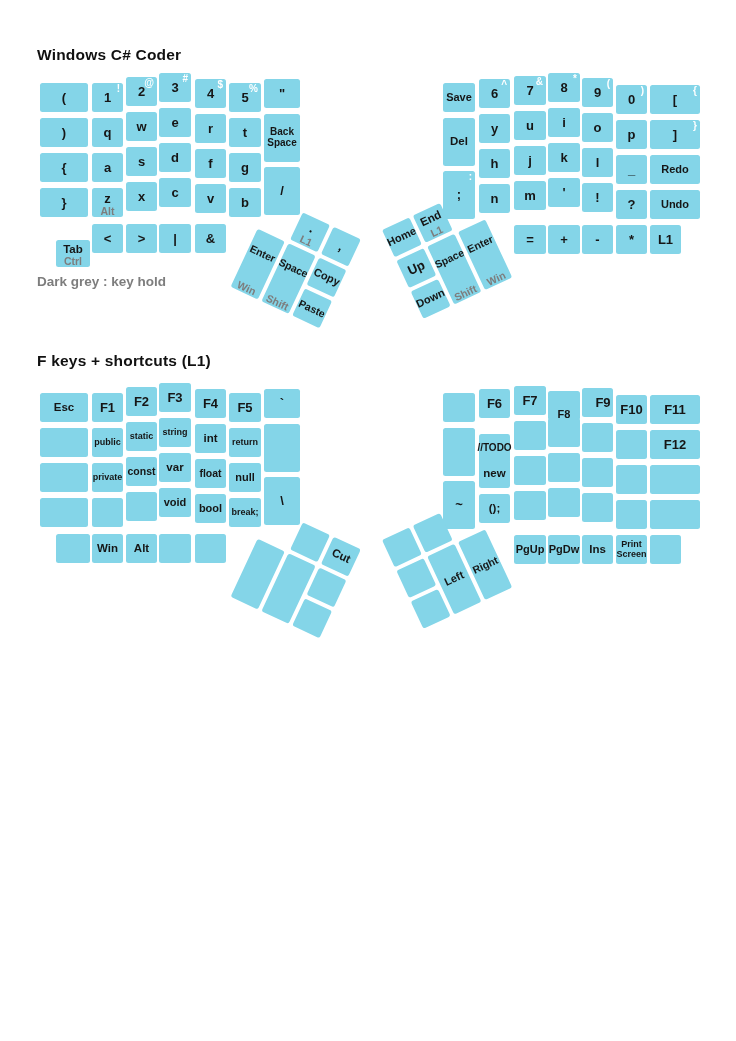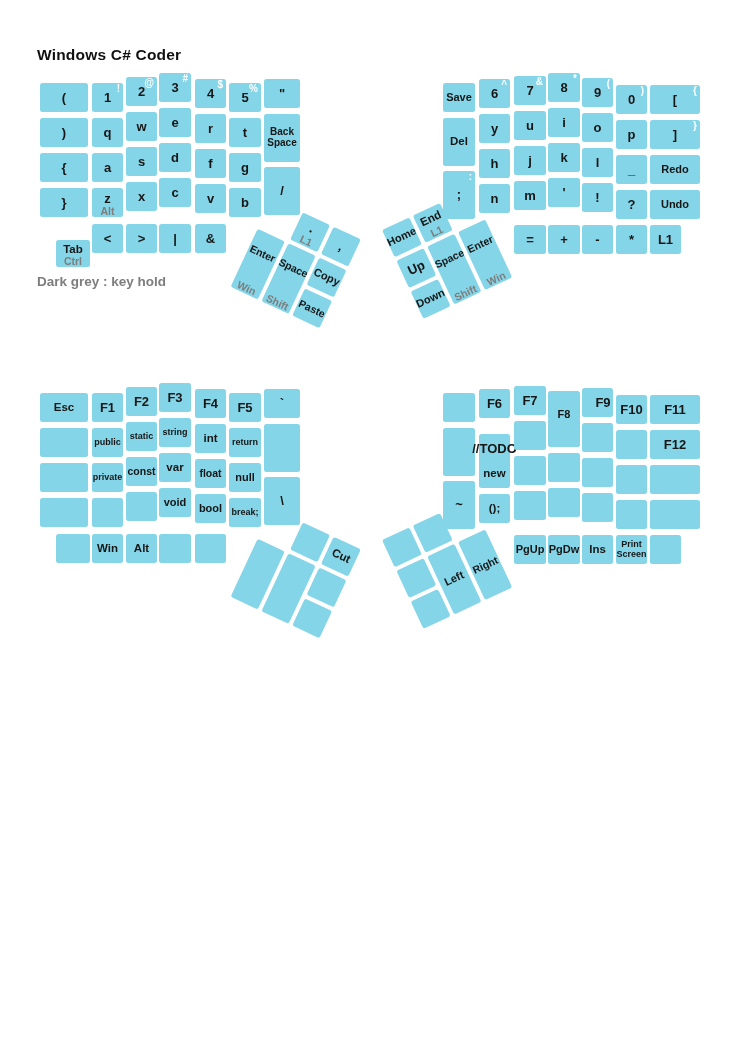--- a/index.html
+++ b/index.html
@@ -18,20 +18,21 @@
   .key.short-hold .main{transform:translateY(-4px);}
   .key.tall-hold .main{transform:translateY(-12px);}
   .thumb{position:absolute;left:0;top:0;transform-origin:0 0;}
 </style>
 </head>
 <body>
 
 <div id="canvas">
   <div class="title" style="left:37px;top:46px;">Windows C# Coder</div>
   <div class="legend" style="left:37px;top:274px;">Dark grey : key hold</div>
+  <div class="title" style="left:37px;top:352px;">F keys + shortcuts (L1)</div>
   <div class="layer" id="layer-0">
       <div class="key" style="left: 40px; top: 83px; width: 48px; height: 29px; font-size: 13px;">
         <span class="main">(</span>
       </div>
       <div class="key" style="left: 40px; top: 118px; width: 48px; height: 29px; font-size: 13px;">
         <span class="main">)</span>
       </div>
       <div class="key" style="left: 40px; top: 153px; width: 48px; height: 29px; font-size: 13px;">
         <span class="main">{</span>
       </div>
@@ -370,21 +371,21 @@
         <div class="key" style="left: 68px; top: 68px; width: 30px; height: 30px; font-size: 11px;"></div>
       </div>
       <div class="key" style="left: 443px; top: 393px; width: 32px; height: 29px; font-size: 11px;"></div>
       <div class="key" style="left: 443px; top: 427.5px; width: 32px; height: 48px; font-size: 11px;"></div>
       <div class="key" style="left: 443px; top: 480.5px; width: 32px; height: 48px; font-size: 13px;">
         <span class="main">~</span>
       </div>
       <div class="key" style="left: 479px; top: 389px; width: 31px; height: 29px; font-size: 13px;">
         <span class="main">F6</span>
       </div>
-      <div class="key" style="left: 479px; top: 434px; width: 31px; height: 29px; font-size: 13px;">
+      <div class="key" style="left: 479px; top: 434px; width: 31px; height: 29px; font-size: 10px;">
         <span class="main">//TODO</span>
       </div>
       <div class="key" style="left: 479px; top: 459px; width: 31px; height: 29px; font-size: 11.5px;">
         <span class="main">new</span>
       </div>
       <div class="key" style="left: 479px; top: 494px; width: 31px; height: 29px; font-size: 11.5px;">
         <span class="main">();</span>
       </div>
       <div class="key" style="left: 514px; top: 386px; width: 32px; height: 29px; font-size: 13px;">
         <span class="main">F7</span>

